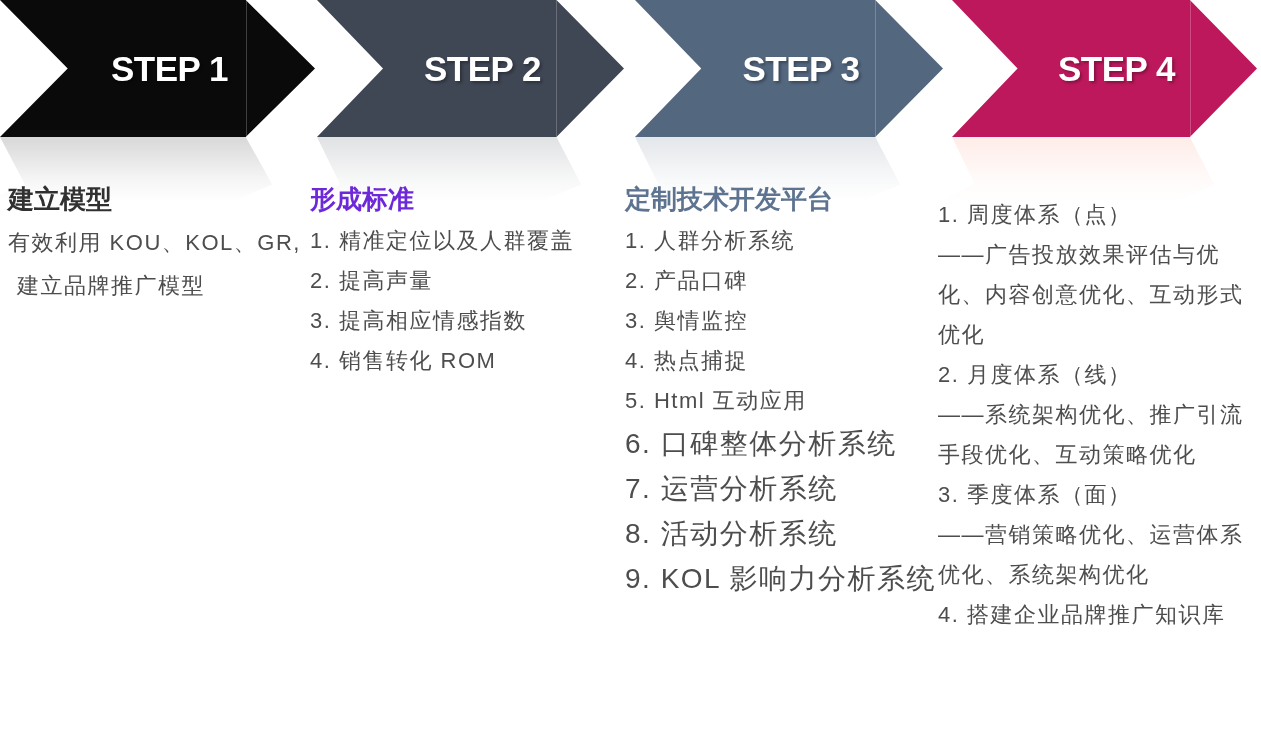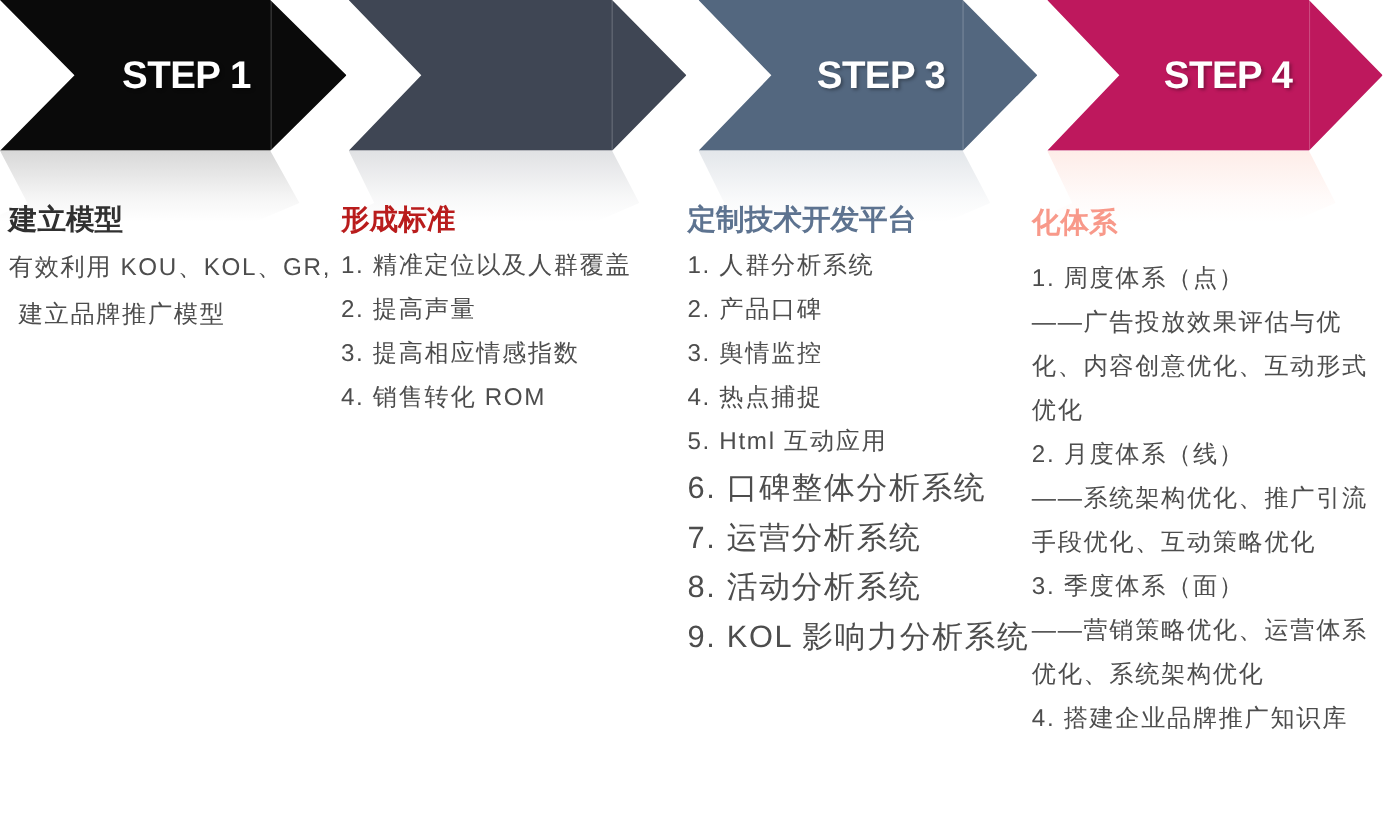--- a/index.html
+++ b/index.html
@@ -53,20 +53,21 @@
   <div id="arrows">
       <div class="arrow-wrap" style="left: 0px; width: 315px;">
     <div class="arrow-shape" style="background: rgb(10, 10, 10);">
       <span class="arrow-label">STEP 1</span>
       <span class="arrow-seam"></span>
     </div>
     <div class="arrow-reflection" style="background: linear-gradient(rgba(10, 10, 10, 0.16) 0%, rgba(10, 10, 10, 0.04) 45%, rgba(10, 10, 10, 0) 68%);"></div>
   </div>
       <div class="arrow-wrap" style="left: 317px; width: 307px;">
     <div class="arrow-shape" style="background: rgb(63, 70, 84);">
+      <span class="arrow-label">STEP 2</span>
       <span class="arrow-seam"></span>
     </div>
     <div class="arrow-reflection" style="background: linear-gradient(rgba(63, 70, 84, 0.16) 0%, rgba(63, 70, 84, 0.04) 45%, rgba(63, 70, 84, 0) 68%);"></div>
   </div>
       <div class="arrow-wrap" style="left: 635px; width: 308px;">
     <div class="arrow-shape" style="background: rgb(83, 103, 127);">
       <span class="arrow-label">STEP 3</span>
       <span class="arrow-seam"></span>
     </div>
     <div class="arrow-reflection" style="background: linear-gradient(rgba(83, 103, 127, 0.16) 0%, rgba(83, 103, 127, 0.04) 45%, rgba(83, 103, 127, 0) 68%);"></div>
@@ -83,21 +84,21 @@
       <div class="col c0" style="left: 8px; width: 300px;">
     <h3 class="col-title" style="color: rgb(48, 48, 48);">
           <div>建立模型</div>
         </h3>
     <div class="col-body">
           <div class="line">有效利用 KOU、KOL、GR,</div>
           <div class="line">建立品牌推广模型</div>
         </div>
   </div>
       <div class="col c1" style="left: 310px; width: 308px;">
-    <h3 class="col-title" style="color: #b91c1c;">
+    <h3 class="col-title" style="color: #6d28d9;">
           <div>形成标准</div>
         </h3>
     <div class="col-body">
           <div class="line">1. 精准定位以及人群覆盖</div>
           <div class="line">2. 提高声量</div>
           <div class="line">3. 提高相应情感指数</div>
           <div class="line">4. 销售转化 ROM</div>
         </div>
   </div>
       <div class="col c2" style="left: 625px; width: 310px;">
@@ -111,21 +112,20 @@
           <div class="line">4. 热点捕捉</div>
           <div class="line">5. Html 互动应用</div>
           <div class="line big">6. 口碑整体分析系统</div>
           <div class="line big">7. 运营分析系统</div>
           <div class="line big">8. 活动分析系统</div>
           <div class="line big">9. KOL 影响力分析系统</div>
         </div>
   </div>
       <div class="col c3" style="left: 938px; width: 322px;">
     <h3 class="col-title" style="color: rgb(248, 153, 138);">
-          <div>化体系</div>
         </h3>
     <div class="col-body">
           <div class="line">1. 周度体系（点）</div>
           <div class="line">——广告投放效果评估与优</div>
           <div class="line">化、内容创意优化、互动形式</div>
           <div class="line">优化</div>
           <div class="line">2. 月度体系（线）</div>
           <div class="line">——系统架构优化、推广引流</div>
           <div class="line">手段优化、互动策略优化</div>
           <div class="line">3. 季度体系（面）</div>

